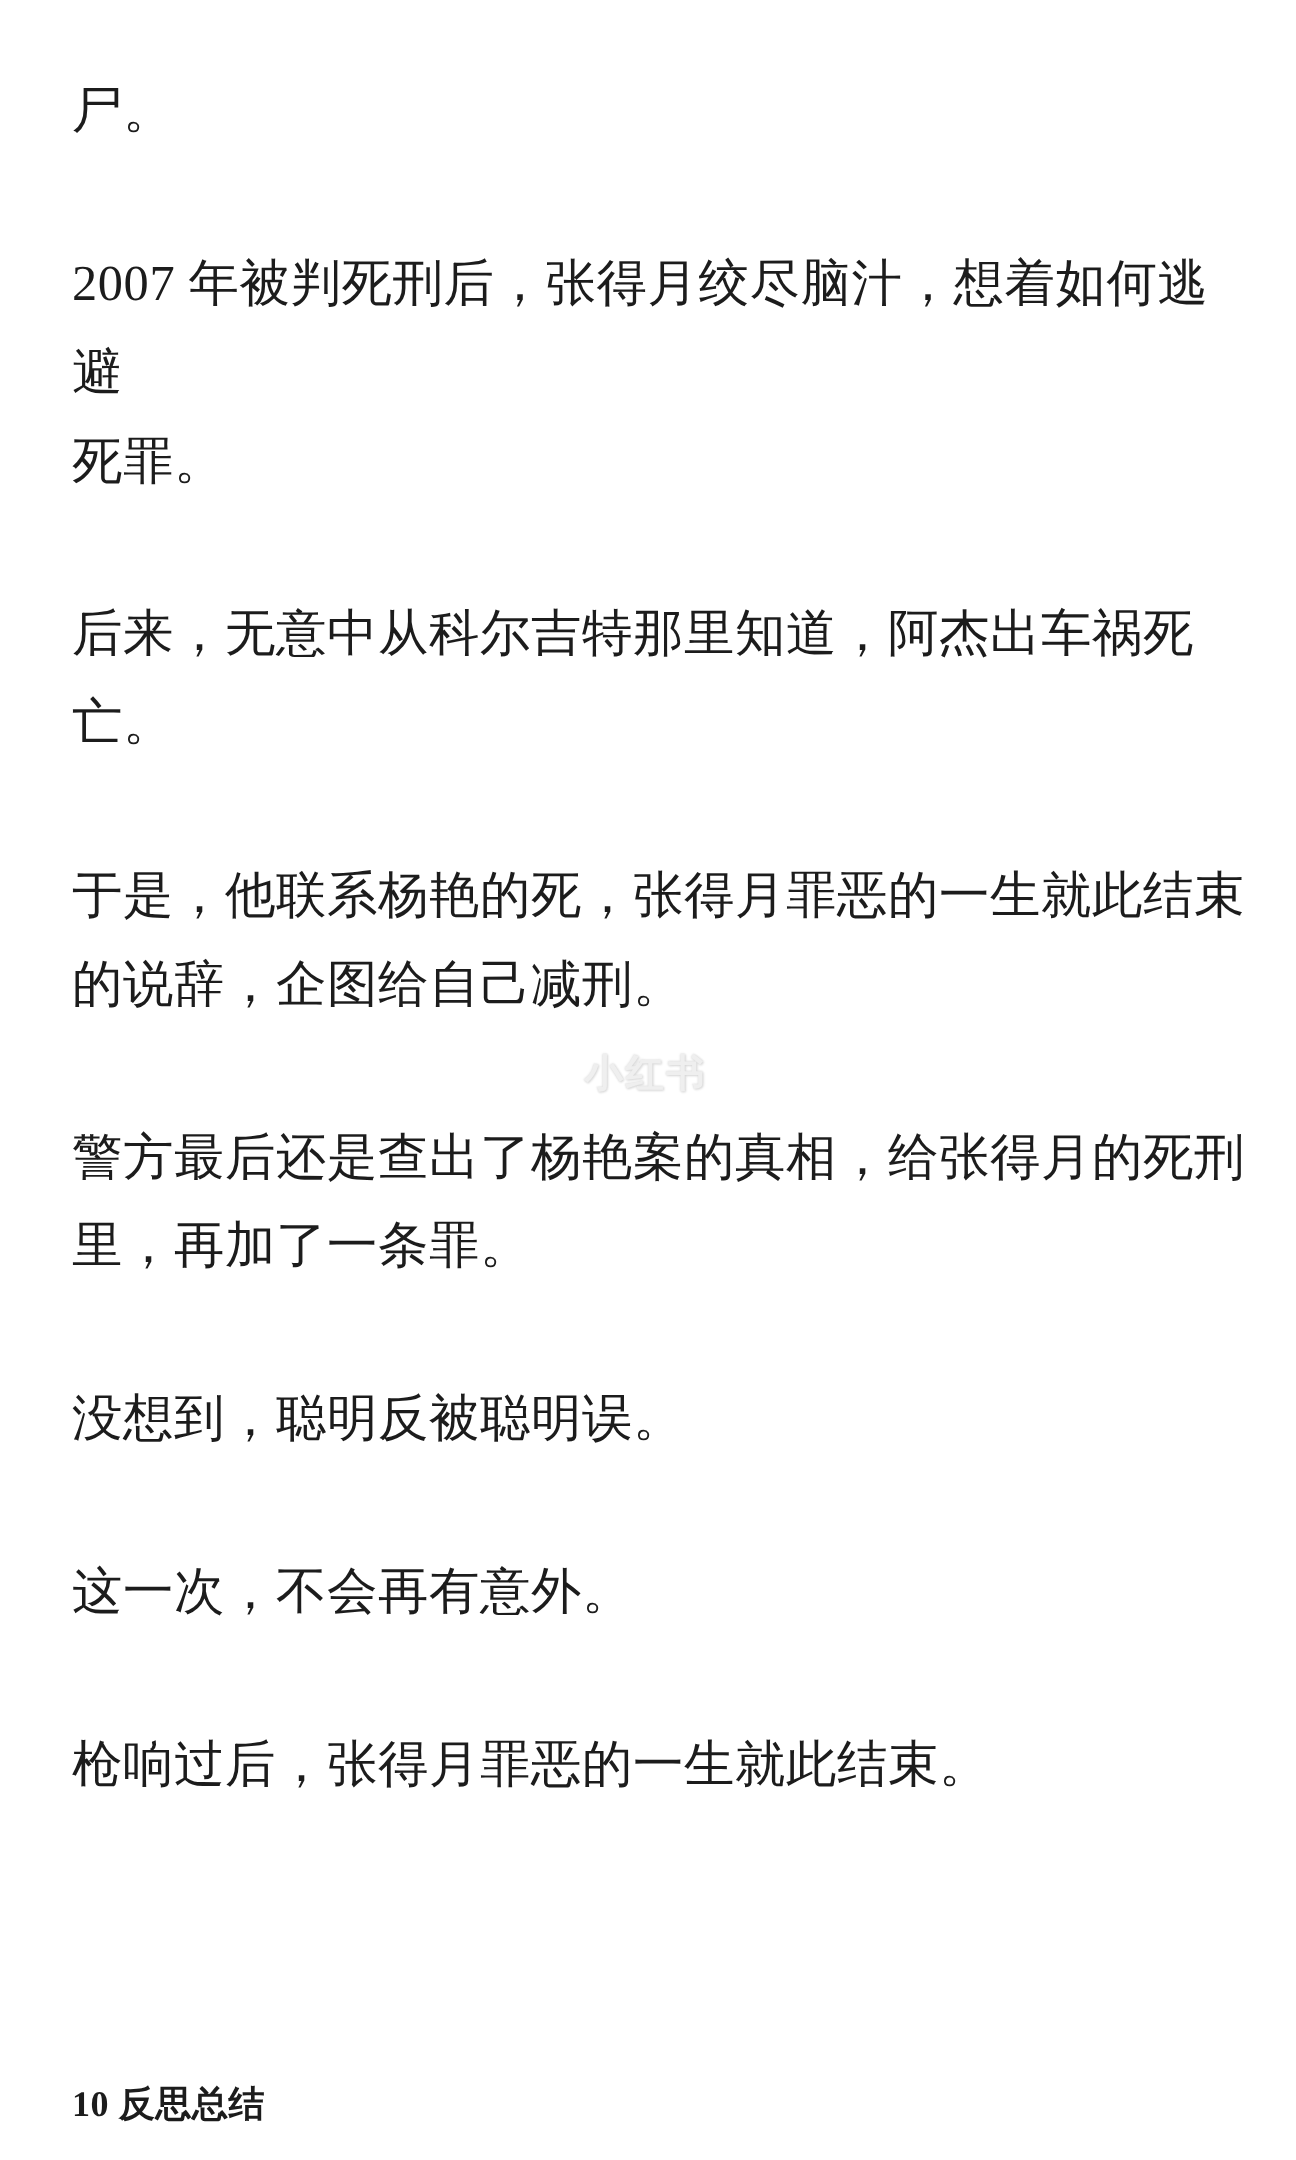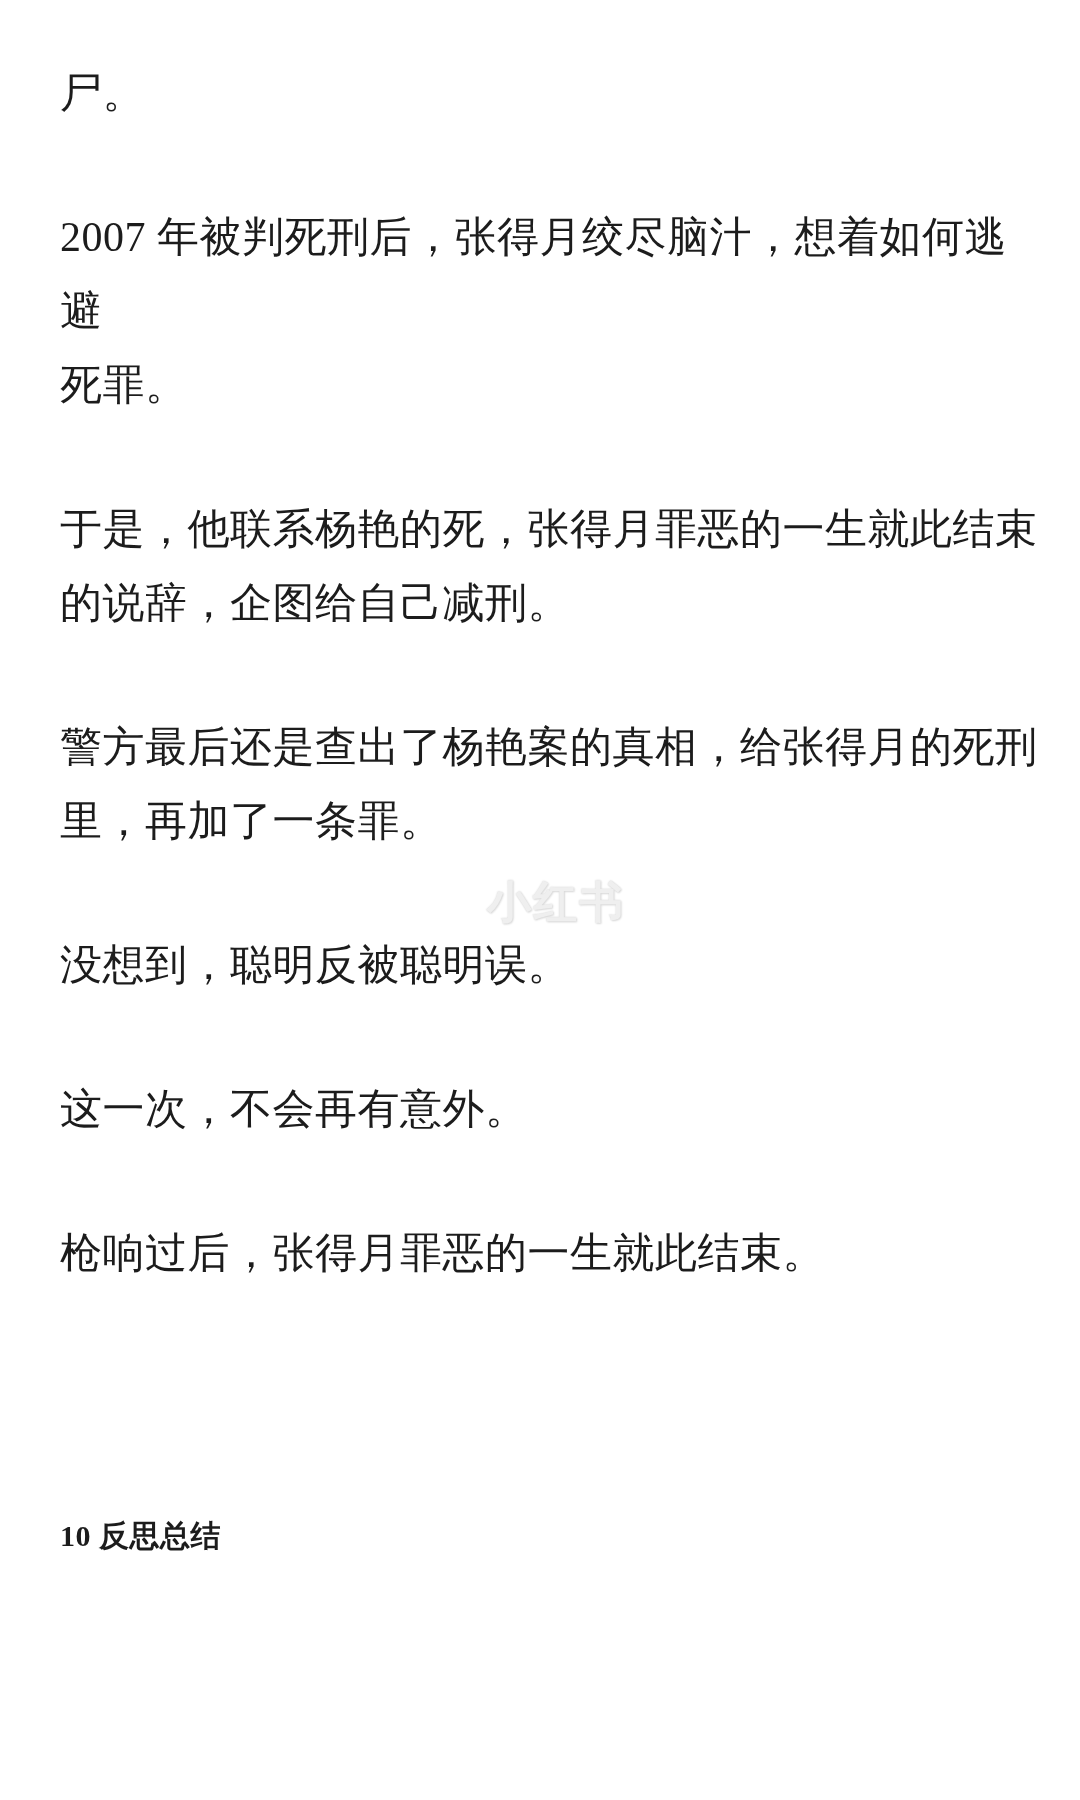--- a/index.html
+++ b/index.html
@@ -32,35 +32,37 @@
     margin: 209px 0 0 0;
     white-space: pre-line;
     letter-spacing: 0.5px;
   }
   .watermark {
     position: absolute;
     left: 487px;
     top: 873px;
     font-family: "Liberation Sans", "DejaVu Sans", sans-serif;
     font-weight: bold;
-    font-size: 44px;
+    font-size: 32px;
     letter-spacing: 2px;
     color: #efefef;
     text-shadow: 0 0 2px #d6d6d6, 1px 1px 2px #dcdcdc;
     user-select: none;
     pointer-events: none;
   }
 </style>
 </head>
 <body>
 
 <main class="article">
   <p class="para">尸。</p>
   <p class="para">2007 年被判死刑后，张得月绞尽脑汁，想着如何逃避
 死罪。</p>
+  <p class="para">后来，无意中从科尔吉特那里知道，阿杰出车祸死
+亡。</p>
   <p class="para">于是，他联系杨艳的死，张得月罪恶的一生就此结束
 的说辞，企图给自己减刑。</p>
   <p class="para">警方最后还是查出了杨艳案的真相，给张得月的死刑
 里，再加了一条罪。</p>
   <p class="para">没想到，聪明反被聪明误。</p>
   <p class="para">这一次，不会再有意外。</p>
   <p class="para">枪响过后，张得月罪恶的一生就此结束。</p>
   <h2 class="section-heading">10 反思总结</h2>
 </main>
 

